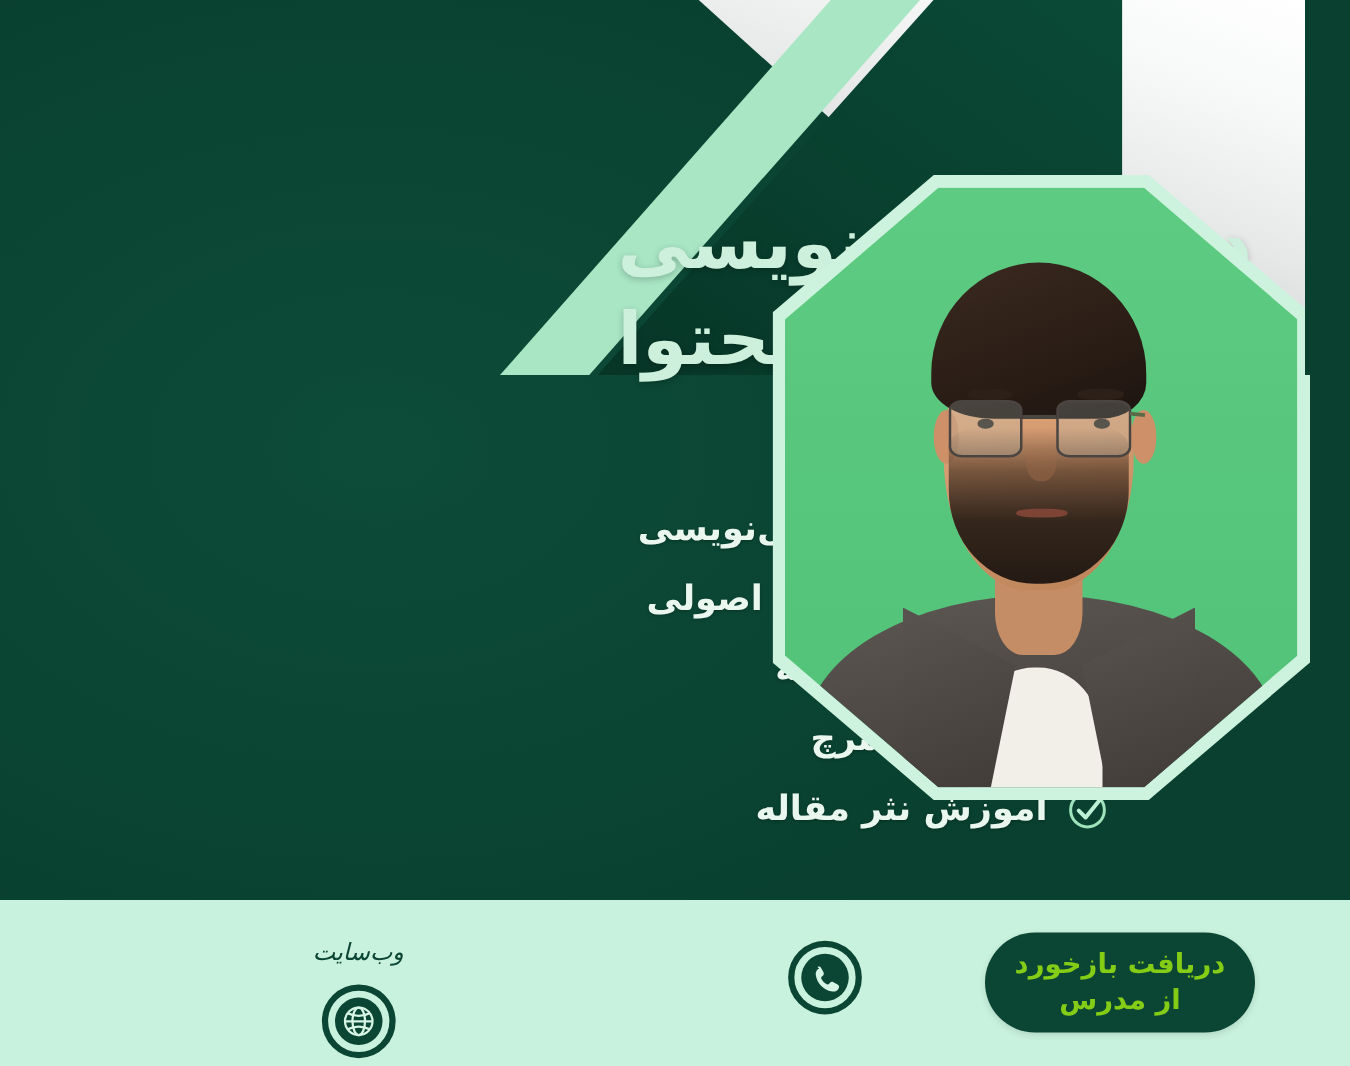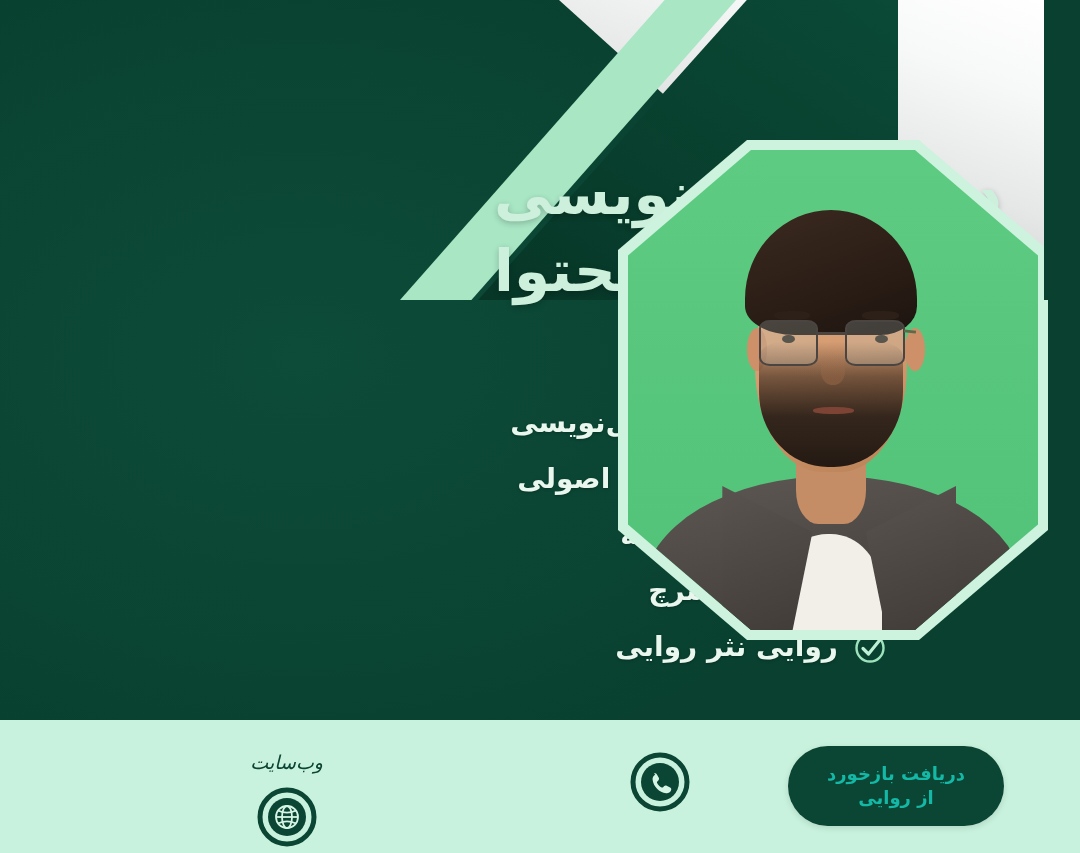--- a/index.html
+++ b/index.html
@@ -324,22 +324,22 @@
     border-radius: 40px;
     display: flex;
     flex-direction: column;
     align-items: center;
     justify-content: center;
     gap: 2px;
     cursor: pointer;
     box-shadow: 0 2px 6px rgba(0,0,0,.12);
   }
   .cta-button span {
-    color: #14b8a6;
-    font-size: 18px;
+    color: #84cc16;
+    font-size: 22px;
     font-weight: bold;
     line-height: 1.25;
   }
 
   .contact-group {
     position: absolute;
     top: 32px;
     display: flex;
     flex-direction: column;
     align-items: center;
@@ -467,30 +467,30 @@
       <span class="feature-label">کیبورد ریسرچ</span>
     </div>
 
     <div class="feature-row">
       <span class="check-icon">
         <svg width="38" height="38" viewBox="0 0 38 38">
           <circle cx="18" cy="20" r="13.5" fill="none" stroke="#9fe3bd" stroke-width="2.4"></circle>
           <path d="M11 20.5 L16.5 26 L31 8" fill="none" stroke="#bdf0d4" stroke-width="3.2" stroke-linecap="round" stroke-linejoin="round"></path>
         </svg>
       </span>
-      <span class="feature-label">روایی نثر روایی</span>
+      <span class="feature-label">آموزش نثر مقاله</span>
     </div>
 
   </div>
 
   <div class="footer">
 
     <div class="cta-button">
       <span>دریافت بازخورد</span>
-      <span>از روایی</span>
+      <span>از مدرس</span>
     </div>
 
     <div class="contact-group phone">
       <span class="contact-icon">
         <svg width="60" height="60" viewBox="0 0 60 60">
           <circle cx="30" cy="30" r="27" fill="none" stroke="#0b4533" stroke-width="5"></circle>
           <circle cx="30" cy="30" r="19" fill="#0b4533"></circle>
           <path d="M24 21.5c1.2-.6 2.3-.2 2.9.9l1.9 3.4c.5 1 .3 2-.5 2.7l-1 .9c-.4.4-.5.9-.3 1.4.9 2.1 2.6 3.8 4.7 4.7.5.2 1.1.1 1.4-.3l.9-1c.7-.8 1.7-1 2.7-.5l3.4 1.9c1.1.6 1.5 1.7.9 2.9-.9 1.9-2.8 3-4.9 2.7-7-.9-12.6-6.5-13.5-13.5-.3-2.1.8-4 2.7-4.9z" fill="#d6f5e5"></path>
         </svg>
       </span>

